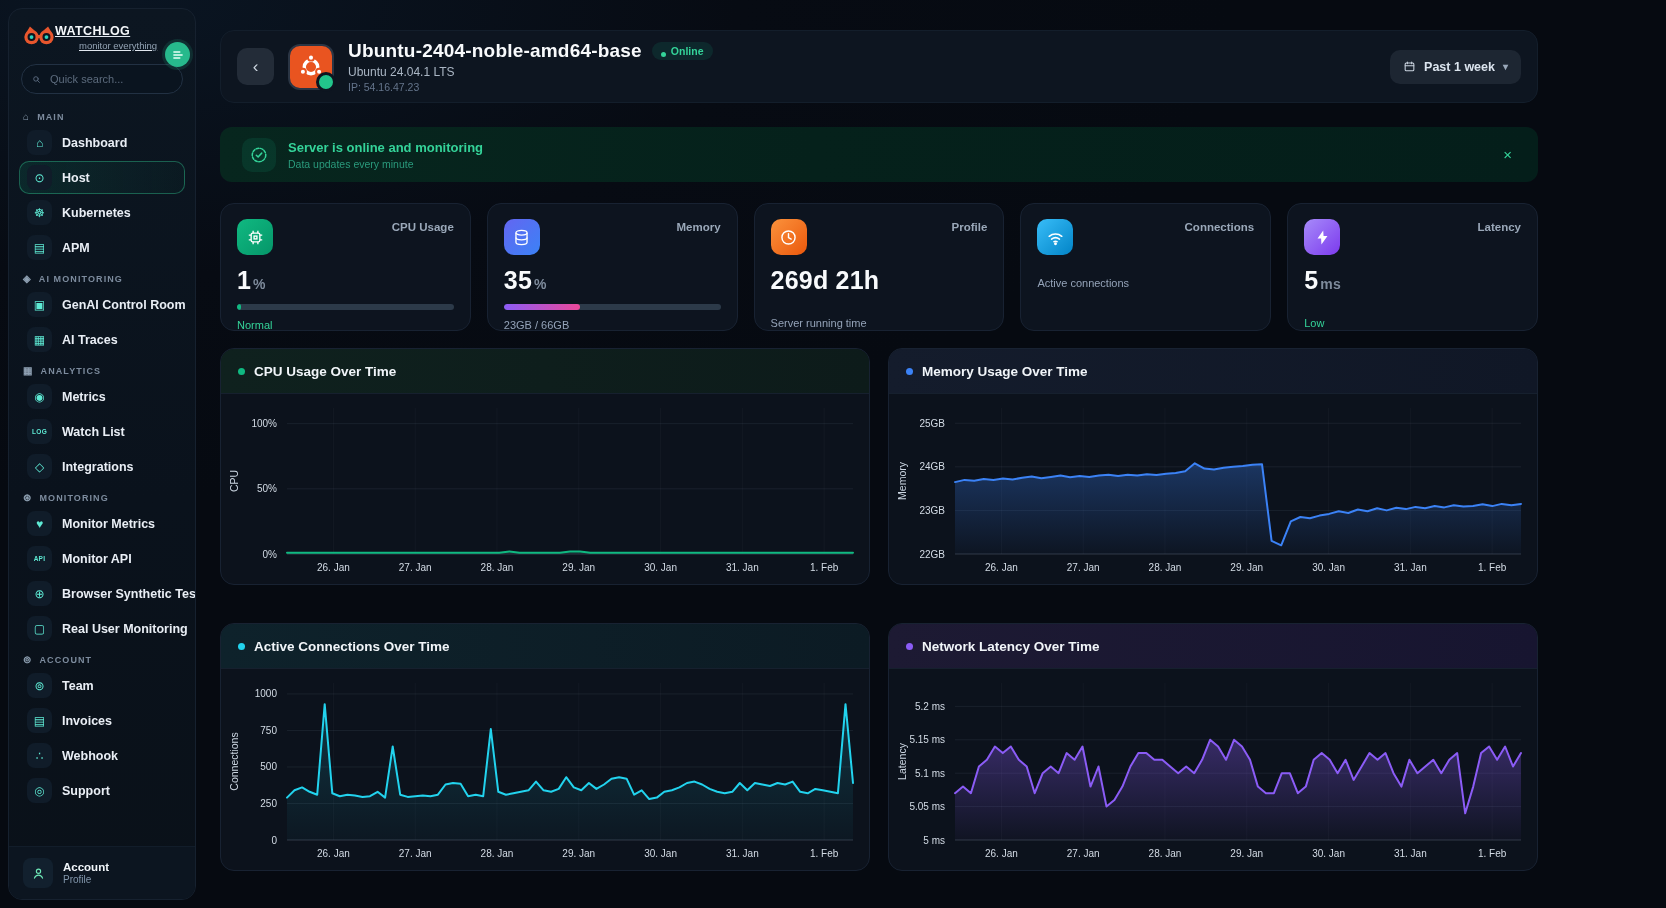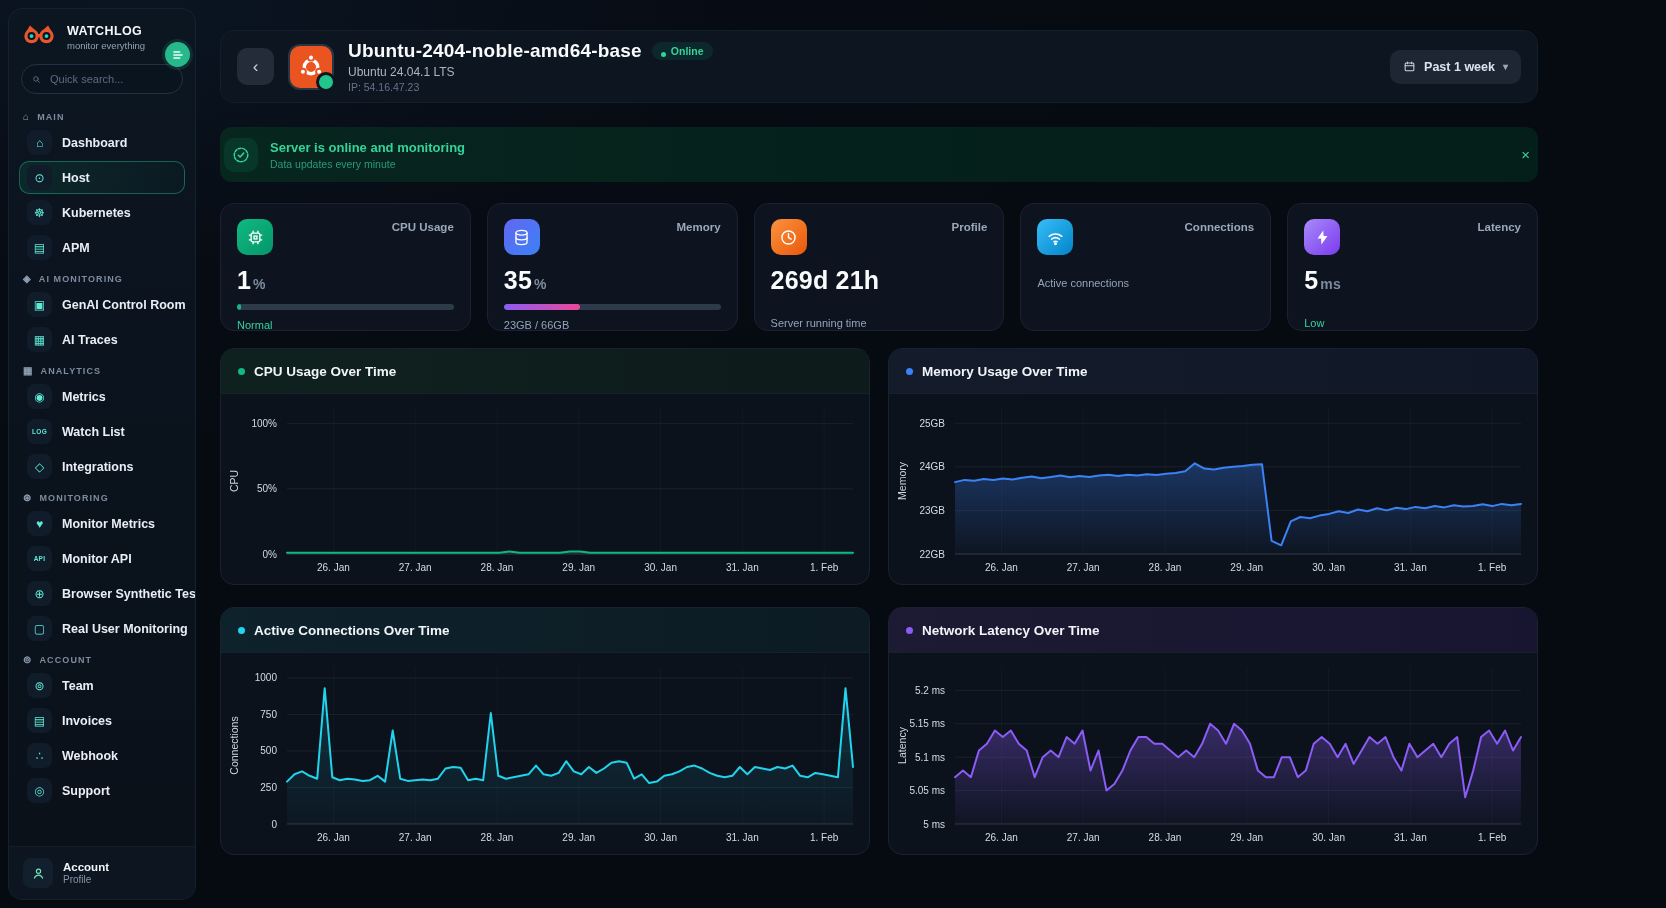--- a/index.html
+++ b/index.html
@@ -4,23 +4,23 @@
 <style>
   html,body{margin:0;padding:0;background:#03060b;}
   .page{position:relative;width:1666px;height:908px;overflow:hidden;
     background:radial-gradient(1100px 500px at 8% 0%, #0a1522 0%, #070b13 55%, #060a11 100%);
     font-family:"Liberation Sans", sans-serif;color:#e2e8f0;}
 
   
   .sidebar{position:absolute;left:8px;top:8px;bottom:8px;width:188px;
     background:linear-gradient(180deg,#0c1621 0%,#0a121c 55%,#0a1119 100%);
     border:1px solid #16212f;border-radius:14px;display:flex;flex-direction:column;box-sizing:border-box;}
-  .logo-row{display:flex;align-items:flex-start;gap:12px;padding:15px 12px 9px 14px;position:relative;}
+  .logo-row{display:flex;align-items:flex-end;gap:0;padding:15px 12px 9px 14px;position:relative;text-decoration:underline;}
   .logo-title{font-size:12.5px;font-weight:800;letter-spacing:.4px;color:#f4f7fa;}
-  .logo-sub{font-size:9.5px;color:#93a3b4;margin-top:2px;}
+  .logo-sub{font-size:9.5px;color:#93a3b4;margin-top:2px;margin-left:24px;}
   .collapse-btn{position:absolute;right:5px;top:33px;width:25px;height:25px;border-radius:50%;
     background:#27b98c;display:flex;align-items:center;justify-content:center;cursor:pointer;
     box-shadow:0 0 0 3px rgba(39,185,140,.15);}
   .search-box{margin:4px 12px 6px;height:30px;border:1px solid #223143;border-radius:16px;
     background:#0a141f;display:flex;align-items:center;gap:7px;padding:4px 10px;box-sizing:border-box;}
   .search-box input{background:transparent;border:none;outline:none;color:#9fb0c2;font-size:11px;width:120px;
     font-family:"Liberation Sans",sans-serif;}
   .search-box input::placeholder{color:#5c6b7d;}
   .nav{flex:1;padding:2px 10px 0;overflow:hidden;}
   .nav-section{display:flex;align-items:center;gap:7px;color:#7d8c9e;font-size:9px;font-weight:700;
@@ -56,21 +56,21 @@
     font-size:10.5px;font-weight:700;padding:3px 9px;border-radius:999px;}
   .badge .dot{width:5px;height:5px;border-radius:50%;background:#34d399;}
   .srv-sub{font-size:12px;color:#aab6c4;margin-top:3px;}
   .srv-ip{font-size:10.5px;color:#64748b;margin-top:2px;}
   .range-btn{margin-left:auto;height:34px;background:#1d2632;border-radius:10px;padding:0 13px;
     display:flex;align-items:center;gap:8px;font-size:12.5px;font-weight:700;color:#dbe4ee;cursor:pointer;}
   .range-chevron{font-size:10px;color:#9aa8b9;}
 
   .banner{margin-top:24px;height:55px;border-radius:12px;
     background:linear-gradient(90deg,#07261e 0%,#05211b 45%,#041e1a 100%);
-    display:flex;align-items:center;gap:12px;padding:0 4px;box-sizing:border-box;}
+    display:flex;align-items:center;gap:12px;padding:0 22px;box-sizing:border-box;}
   .banner-ico{width:34px;height:34px;border-radius:10px;background:rgba(16,185,129,.12);
     display:flex;align-items:center;justify-content:center;}
   .banner-title{font-size:13px;font-weight:700;color:#34d399;}
   .banner-sub{font-size:10.5px;color:#2a9a7c;margin-top:3px;}
   .banner-close{margin-left:auto;color:#34d399;font-size:15px;cursor:pointer;padding:4px;}
 
   .stats{margin-top:21px;display:grid;grid-template-columns:repeat(5,1fr);gap:16px;}
   .stat-card{position:relative;height:128px;background:#0d141f;border:1px solid #182232;border-radius:14px;
     padding:15px 16px;box-sizing:border-box;}
   .stat-ico{width:36px;height:36px;border-radius:10px;display:flex;align-items:center;justify-content:center;}
@@ -83,21 +83,21 @@
   .stat-value{margin-top:11px;font-size:25px;font-weight:800;color:#f8fafc;letter-spacing:.2px;}
   .stat-unit{font-size:14px;font-weight:700;color:#7e8b9c;margin-left:2px;}
   .bar{margin-top:9px;height:6px;border-radius:3px;background:#2c3a49;overflow:hidden;}
   .bar-fill{height:100%;border-radius:3px;}
   .fill-green{background:#10b981;}
   .fill-mem{background:linear-gradient(90deg,#8b5cf6,#ec4899);}
   .stat-sub{margin-top:9px;font-size:11px;color:#94a3b8;}
   .stat-sub.green{color:#34d399;}
   .stat-sub.nobar{margin-top:22px;}
 
-  .charts{margin-top:17px;display:grid;grid-template-columns:1fr 1fr;grid-template-rows:237px 248px;gap:22px 18px;}
+  .charts{margin-top:17px;display:grid;grid-template-columns:1fr 1fr;grid-template-rows:237px 248px;gap:38px 18px;}
   .chart-card{background:#0c121c;border:1px solid #182232;border-radius:14px;overflow:hidden;
     display:flex;flex-direction:column;}
   .chart-head{height:44px;flex:0 0 44px;display:flex;align-items:center;gap:9px;padding:0 17px;
     border-bottom:1px solid #16202e;font-size:13.5px;font-weight:800;color:#f1f5f9;}
   .hd-cpu{background:linear-gradient(90deg,#0f211e,#0d1b1a);}
   .hd-mem{background:linear-gradient(90deg,#141c2c,#101726);}
   .hd-conn{background:linear-gradient(90deg,#0e222b,#0c1b24);}
   .hd-lat{background:linear-gradient(90deg,#1d1a33,#171530);}
   .chart-dot{width:7px;height:7px;border-radius:50%;}
   .chart-body{flex:1;position:relative;}

